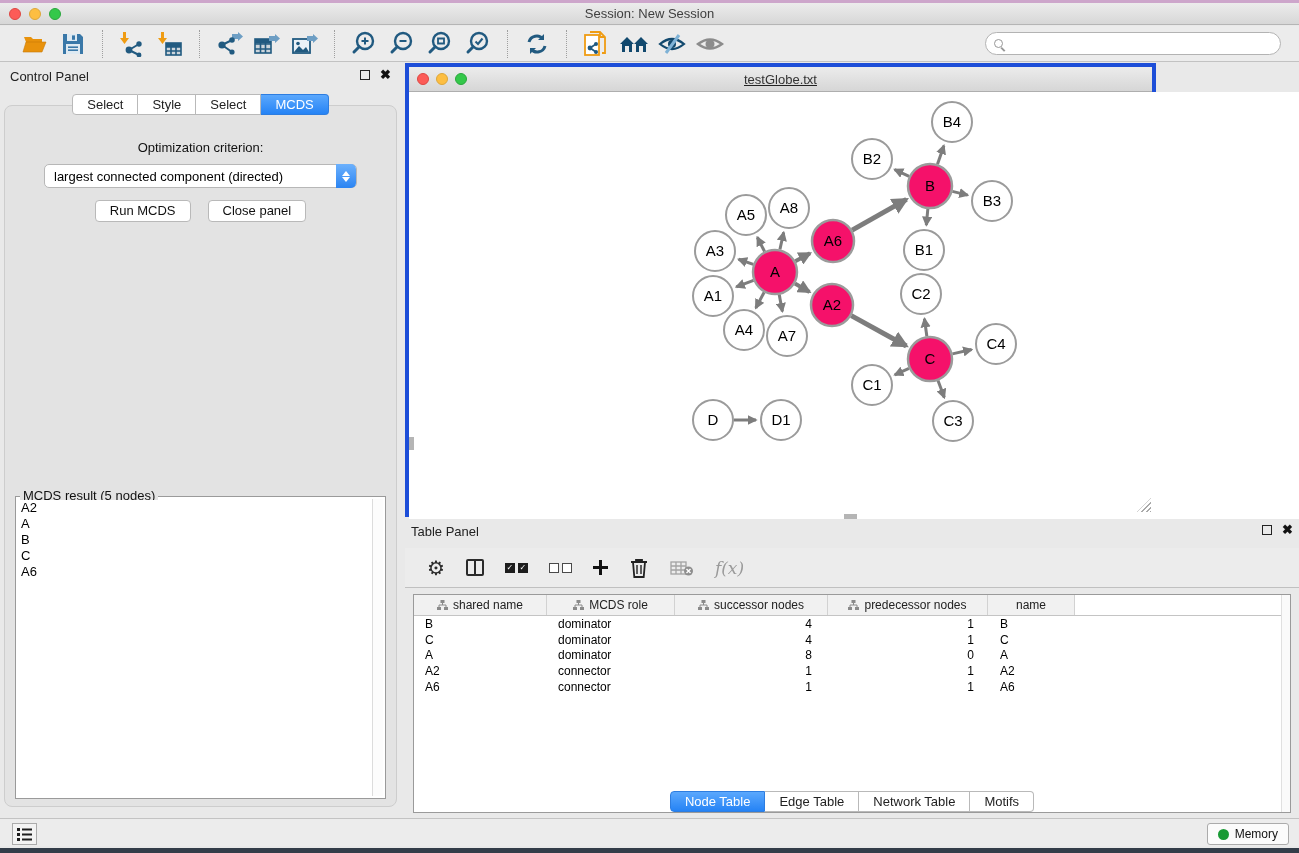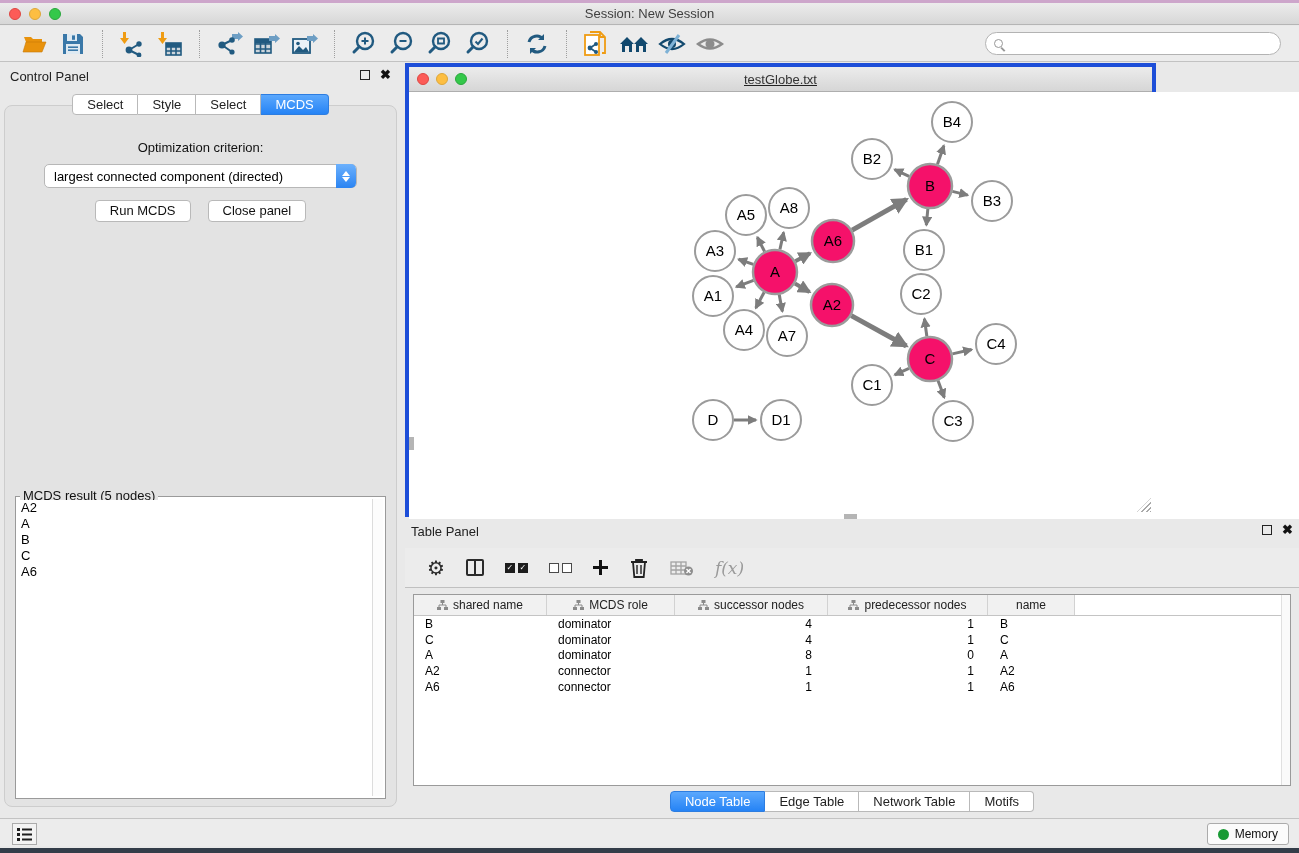--- a/index.html
+++ b/index.html
@@ -91,21 +91,21 @@
   .cols-icon{width:18px;height:17px;border:2px solid #2b2b2b;border-radius:2px;position:relative;}
   .cols-icon::after{content:"";position:absolute;left:6px;top:0;bottom:0;width:2px;background:#2b2b2b;}
   .cbpair{display:flex;gap:3px;}
   .cb{width:10px;height:10px;display:inline-block;}
   .cb.checked{background:#1d1d1d;color:#fff;font-size:8px;line-height:10px;text-align:center;}
   .cb.empty{border:1.7px solid #4a4a4a;background:#fff;}
   .plus-icon{position:relative;width:15px;height:15px;}
   .plus-icon::before{content:"";position:absolute;left:0;right:0;top:6px;height:3.4px;background:#111;}
   .plus-icon::after{content:"";position:absolute;top:0;bottom:0;left:6px;width:3.4px;background:#111;}
   .fx-label{font-family:"DejaVu Serif",serif;font-style:italic;font-size:17px;color:#9a9a9a;}
-  .table-area{position:absolute;top:72px;left:8px;right:8px;height:192px;background:#fff;
+  .table-area{position:absolute;top:72px;left:8px;right:8px;height:219px;background:#fff;
     border:1px solid #9a9a9a;overflow:hidden;}
   .thead{display:flex;height:21px;border-bottom:1px solid #c4c4c4;font-size:12px;color:#222;}
   .th{background:#f1f1f1;border-right:1px solid #d2d2d2;display:flex;align-items:center;
     justify-content:center;gap:5px;}
   .tree-icon{display:inline-block;}
   .trow{display:flex;height:15.8px;font-size:12px;align-items:center;color:#000;}
   .c{overflow:hidden;white-space:nowrap;}
   .c0{width:133px;padding-left:11px;}
   .c1{width:128px;padding-left:11px;}
   .c2{width:153px;text-align:right;padding-right:16px;}

